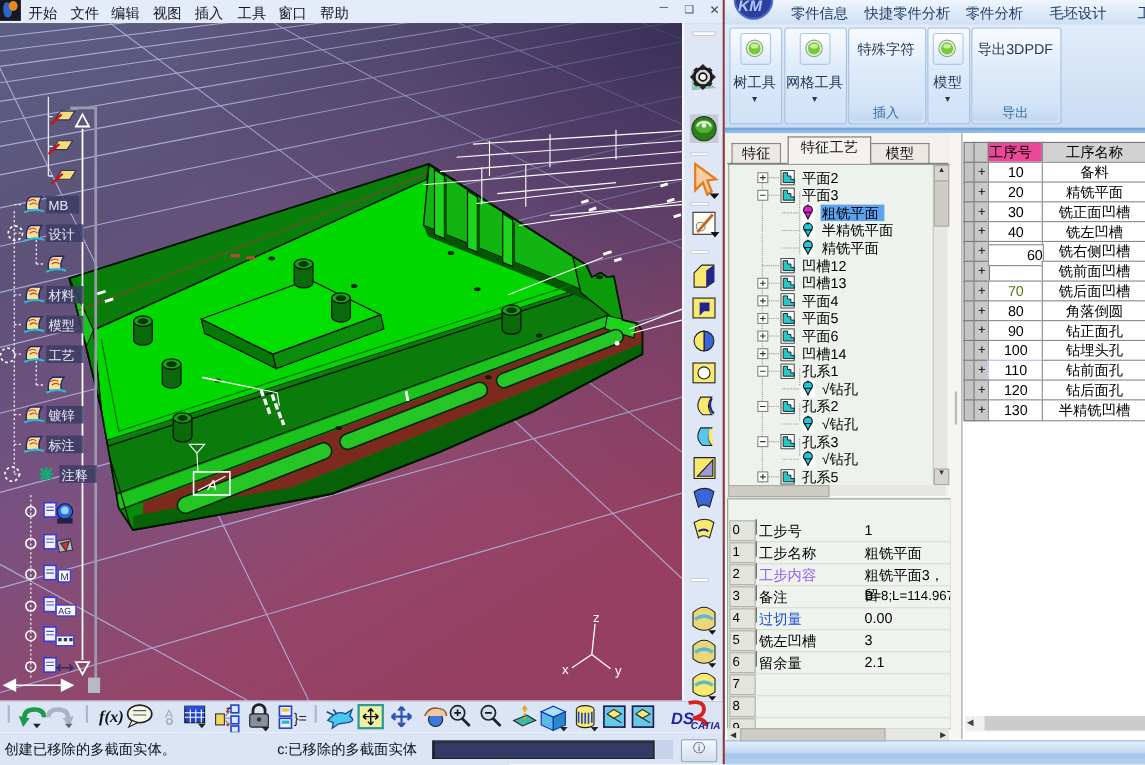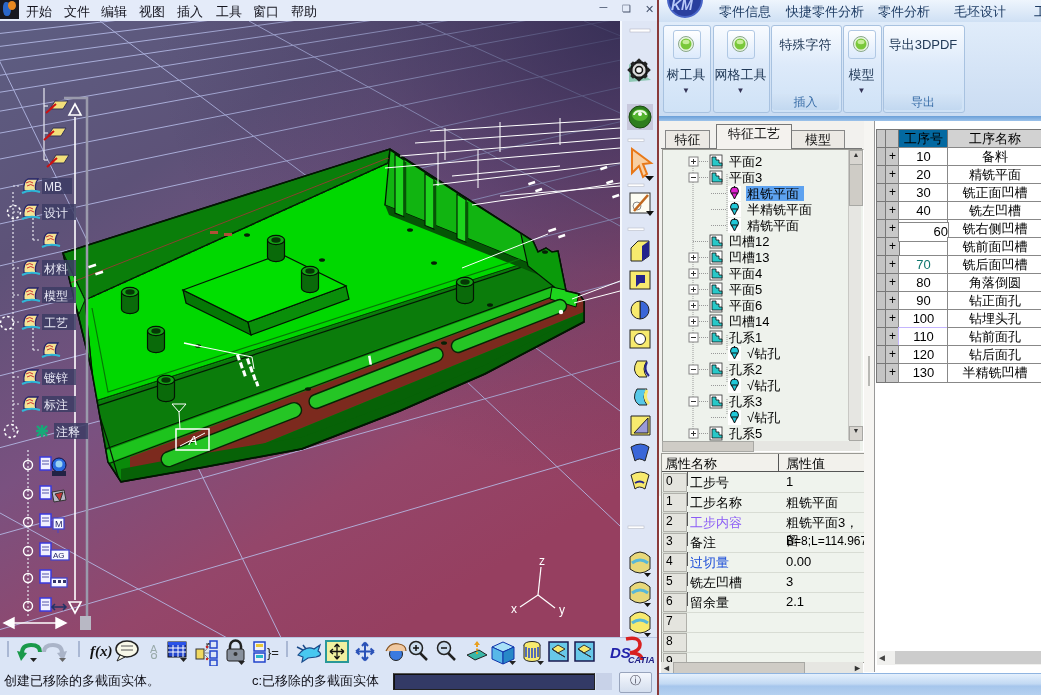--- a/index.html
+++ b/index.html
@@ -650,25 +650,20 @@
       </svg></div>
     <div class="abs" style="left:189px;top:150px;width:12px;height:290px;background:#e6e6e2;border-left:1px solid #c8c8c4">
       <div class="abs" style="left:0;top:0;width:12px;height:13px;background:#d8d5d0;border:1px solid #a8a8a4;font-size:7px;text-align:center;color:#333">▲</div>
       <div class="abs" style="left:0;top:14px;width:12px;height:40px;background:#cfccc6;border:1px solid #a8a8a4"></div>
       <div class="abs" style="left:0;top:276px;width:12px;height:13px;background:#d8d5d0;border:1px solid #a8a8a4;font-size:7px;text-align:center;color:#333">▼</div>
     </div>
     <div class="abs" style="left:3px;top:441px;width:198px;height:10px;background:#e6e6e2">
       <div class="abs" style="left:0;top:0;width:90px;height:9px;background:#cfccc6;border:1px solid #a8a8a4"></div>
     </div>
     <div class="abs" style="left:2px;top:453px;width:202px;height:208px;background:#eff3ed;border:1px solid #9a9a94;overflow:hidden">
-      <div class="abs" style="left:0;top:0;width:202px;height:17px;background:#f2f1ec;border-bottom:1px solid #555">
-        <span class="abs" style="left:3px;top:1px;font-size:13px;color:#000">属性名称</span>
-        <div class="abs" style="left:116px;top:0;width:1px;height:17px;background:#555"></div>
-        <span class="abs" style="left:124px;top:1px;font-size:13px;color:#000">属性值</span>
-      </div>
       <div class="abs" style="left:0;top:18px;width:202px;height:20px;border-bottom:1px solid #d8dcd4">
         <div class="abs" style="left:1px;top:1px;width:20px;height:17px;background:#e4e4de;border:1px solid #b0b0aa;font-size:12px;color:#000;padding-left:2px">0</div>
         <div class="abs" style="left:25px;top:0;width:1px;height:14px;background:#555"></div>
         <span class="abs" style="left:28px;top:2px;font-size:13px;color:#000">工步号</span>
         <span class="abs" style="left:124px;top:2px;font-size:13px;color:#000">1</span>
       </div>
       <div class="abs" style="left:0;top:38px;width:202px;height:20px;border-bottom:1px solid #d8dcd4">
         <div class="abs" style="left:1px;top:1px;width:20px;height:17px;background:#e4e4de;border:1px solid #b0b0aa;font-size:12px;color:#000;padding-left:2px">1</div>
         <div class="abs" style="left:25px;top:0;width:1px;height:14px;background:#555"></div>
         <span class="abs" style="left:28px;top:2px;font-size:13px;color:#000">工步名称</span>
@@ -719,21 +714,21 @@
       <div class="abs" style="left:12px;top:0;width:130px;height:11px;background:#cfccc6;border:1px solid #a8a8a4"></div>
       <div class="abs" style="left:192px;top:1px;font-size:9px;color:#333">►</div>
     </div>
     <div class="abs" style="left:205px;top:121px;width:10px;height:551px;background:#f6f5f2">
       <div class="abs" style="left:4px;top:235px;width:2px;height:30px;background:#b8b8b4"></div>
     </div>
     <div class="abs" style="left:215px;top:121px;width:167px;height:551px;background:#ffffff;border-left:1px solid #999"></div>
     <div class="abs" style="left:217px;top:127px;width:165px;height:520px;background:#ffffff">
       <div class="abs" style="left:0;top:2px;width:9px;height:18px;background:#c8c8c8;border:1px solid #777"></div>
       <div class="abs" style="left:9px;top:2px;width:13px;height:18px;background:#c8c8c8;border:1px solid #777"></div>
-      <div class="abs" style="left:22px;top:2px;width:49px;height:18px;background:#0369a1;border:1px solid #777;text-align:center;font-size:13px;color:#000">工序号</div>
+      <div class="abs" style="left:22px;top:2px;width:49px;height:18px;background:#ec4899;border:1px solid #777;text-align:left;font-size:13px;color:#000">工序号</div>
       <div class="abs" style="left:71px;top:2px;width:94px;height:18px;background:#d2d2d2;border:1px solid #777;text-align:center;font-size:13px;color:#000">工序名称</div>
       <div class="abs" style="left:0;top:20px;width:9px;height:18px;background:#c4c4c4;border:1px solid #777"></div>
       <div class="abs" style="left:9px;top:20px;width:13px;height:18px;background:#c8c8c8;border:1px solid #777;font-size:12px;color:#000;text-align:center;line-height:16px">+</div>
       <div class="abs" style="left:22px;top:20px;width:49px;height:18px;background:#fff;border:1px solid #888;text-align:center;font-size:13px;color:#000;line-height:17px">10</div>
       <div class="abs" style="left:71px;top:20px;width:94px;height:18px;background:#fff;border:1px solid #888;text-align:center;font-size:13px;color:#000;line-height:17px">备料</div>
       <div class="abs" style="left:0;top:38px;width:9px;height:18px;background:#c4c4c4;border:1px solid #777"></div>
       <div class="abs" style="left:9px;top:38px;width:13px;height:18px;background:#c8c8c8;border:1px solid #777;font-size:12px;color:#000;text-align:center;line-height:16px">+</div>
       <div class="abs" style="left:22px;top:38px;width:49px;height:18px;background:#fff;border:1px solid #888;text-align:center;font-size:13px;color:#000;line-height:17px">20</div>
       <div class="abs" style="left:71px;top:38px;width:94px;height:18px;background:#fff;border:1px solid #888;text-align:center;font-size:13px;color:#000;line-height:17px">精铣平面</div>
       <div class="abs" style="left:0;top:56px;width:9px;height:18px;background:#c4c4c4;border:1px solid #777"></div>
@@ -747,21 +742,21 @@
       <div class="abs" style="left:0;top:92px;width:9px;height:18px;background:#c4c4c4;border:1px solid #777"></div>
       <div class="abs" style="left:9px;top:92px;width:13px;height:18px;background:#c8c8c8;border:1px solid #777;font-size:12px;color:#000;text-align:center;line-height:16px">+</div>
       <div class="abs" style="left:22px;top:92px;width:49px;height:18px;background:#fff;border:1px solid #888;text-align:center;font-size:13px;color:#000;line-height:17px">50</div>
       <div class="abs" style="left:71px;top:92px;width:94px;height:18px;background:#fff;border:1px solid #888;text-align:center;font-size:13px;color:#000;line-height:17px">铣右侧凹槽</div>
       <div class="abs" style="left:0;top:110px;width:9px;height:18px;background:#c4c4c4;border:1px solid #777"></div>
       <div class="abs" style="left:9px;top:110px;width:13px;height:18px;background:#c8c8c8;border:1px solid #777;font-size:12px;color:#000;text-align:center;line-height:16px">+</div>
       <div class="abs" style="left:22px;top:95px;width:49px;height:18px;background:#fff;border:1px solid #888;text-align:right;font-size:13px;color:#000;line-height:17px">60</div>
       <div class="abs" style="left:71px;top:110px;width:94px;height:18px;background:#fff;border:1px solid #888;text-align:center;font-size:13px;color:#000;line-height:17px">铣前面凹槽</div>
       <div class="abs" style="left:0;top:128px;width:9px;height:18px;background:#c4c4c4;border:1px solid #777"></div>
       <div class="abs" style="left:9px;top:128px;width:13px;height:18px;background:#c8c8c8;border:1px solid #777;font-size:12px;color:#000;text-align:center;line-height:16px">+</div>
-      <div class="abs" style="left:22px;top:128px;width:49px;height:18px;background:#fff;border:1px solid #888;text-align:center;font-size:13px;color:#0f766e;line-height:17px">70</div>
+      <div class="abs" style="left:22px;top:128px;width:49px;height:18px;background:#fff;border:1px solid #888;text-align:center;font-size:13px;color:#4d7c0f;line-height:17px">70</div>
       <div class="abs" style="left:71px;top:128px;width:94px;height:18px;background:#fff;border:1px solid #888;text-align:center;font-size:13px;color:#000;line-height:17px">铣后面凹槽</div>
       <div class="abs" style="left:0;top:146px;width:9px;height:18px;background:#c4c4c4;border:1px solid #777"></div>
       <div class="abs" style="left:9px;top:146px;width:13px;height:18px;background:#c8c8c8;border:1px solid #777;font-size:12px;color:#000;text-align:center;line-height:16px">+</div>
       <div class="abs" style="left:22px;top:146px;width:49px;height:18px;background:#fff;border:1px solid #888;text-align:center;font-size:13px;color:#000;line-height:17px">80</div>
       <div class="abs" style="left:71px;top:146px;width:94px;height:18px;background:#fff;border:1px solid #888;text-align:center;font-size:13px;color:#000;line-height:17px">角落倒圆</div>
       <div class="abs" style="left:0;top:164px;width:9px;height:18px;background:#c4c4c4;border:1px solid #777"></div>
       <div class="abs" style="left:9px;top:164px;width:13px;height:18px;background:#c8c8c8;border:1px solid #777;font-size:12px;color:#000;text-align:center;line-height:16px">+</div>
       <div class="abs" style="left:22px;top:164px;width:49px;height:18px;background:#fff;border:1px solid #888;text-align:center;font-size:13px;color:#000;line-height:17px">90</div>
       <div class="abs" style="left:71px;top:164px;width:94px;height:18px;background:#fff;border:1px solid #888;text-align:center;font-size:13px;color:#000;line-height:17px">钻正面孔</div>
       <div class="abs" style="left:0;top:182px;width:9px;height:18px;background:#c4c4c4;border:1px solid #777"></div>

